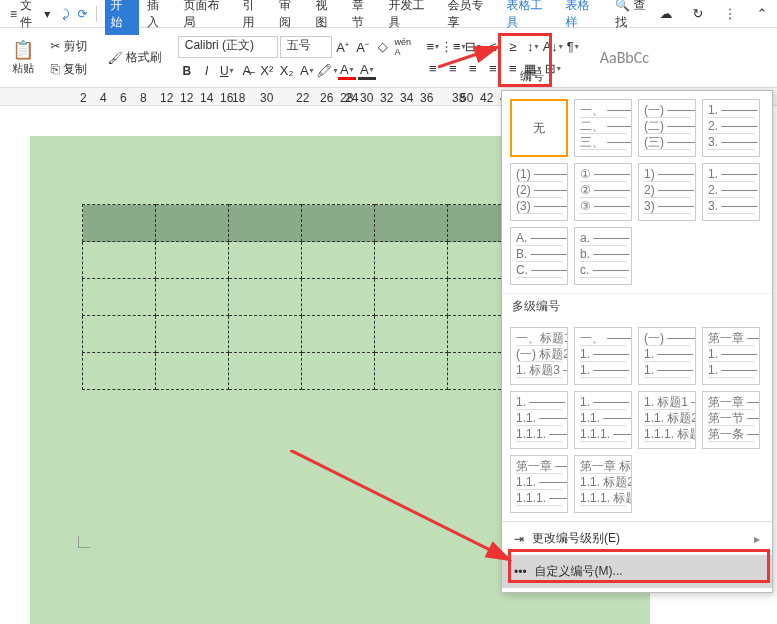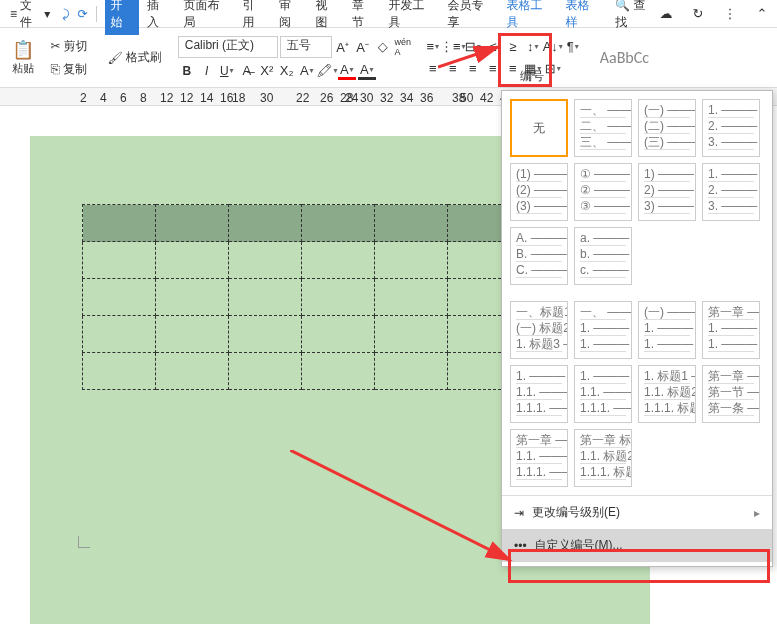--- a/index.html
+++ b/index.html
@@ -273,20 +273,21 @@
         <div class="ln">A. ———</div>
         <div class="ln">B. ———</div>
         <div class="ln">C. ———</div>
       </div>
       <div class="num-opt">
         <div class="ln">a. ———</div>
         <div class="ln">b. ———</div>
         <div class="ln">c. ———</div>
       </div>
     </div>
+  <div class="section-label">多级编号</div>
   <div class="num-grid" id="grid-ml">
       <div class="num-opt">
         <div class="ln">一、标题1 ———</div>
         <div class="ln">(一) 标题2 ———</div>
         <div class="ln">1. 标题3 ———</div>
       </div>
       <div class="num-opt">
         <div class="ln">一、 ———</div>
         <div class="ln">1. ———</div>
         <div class="ln">1. ———</div>

